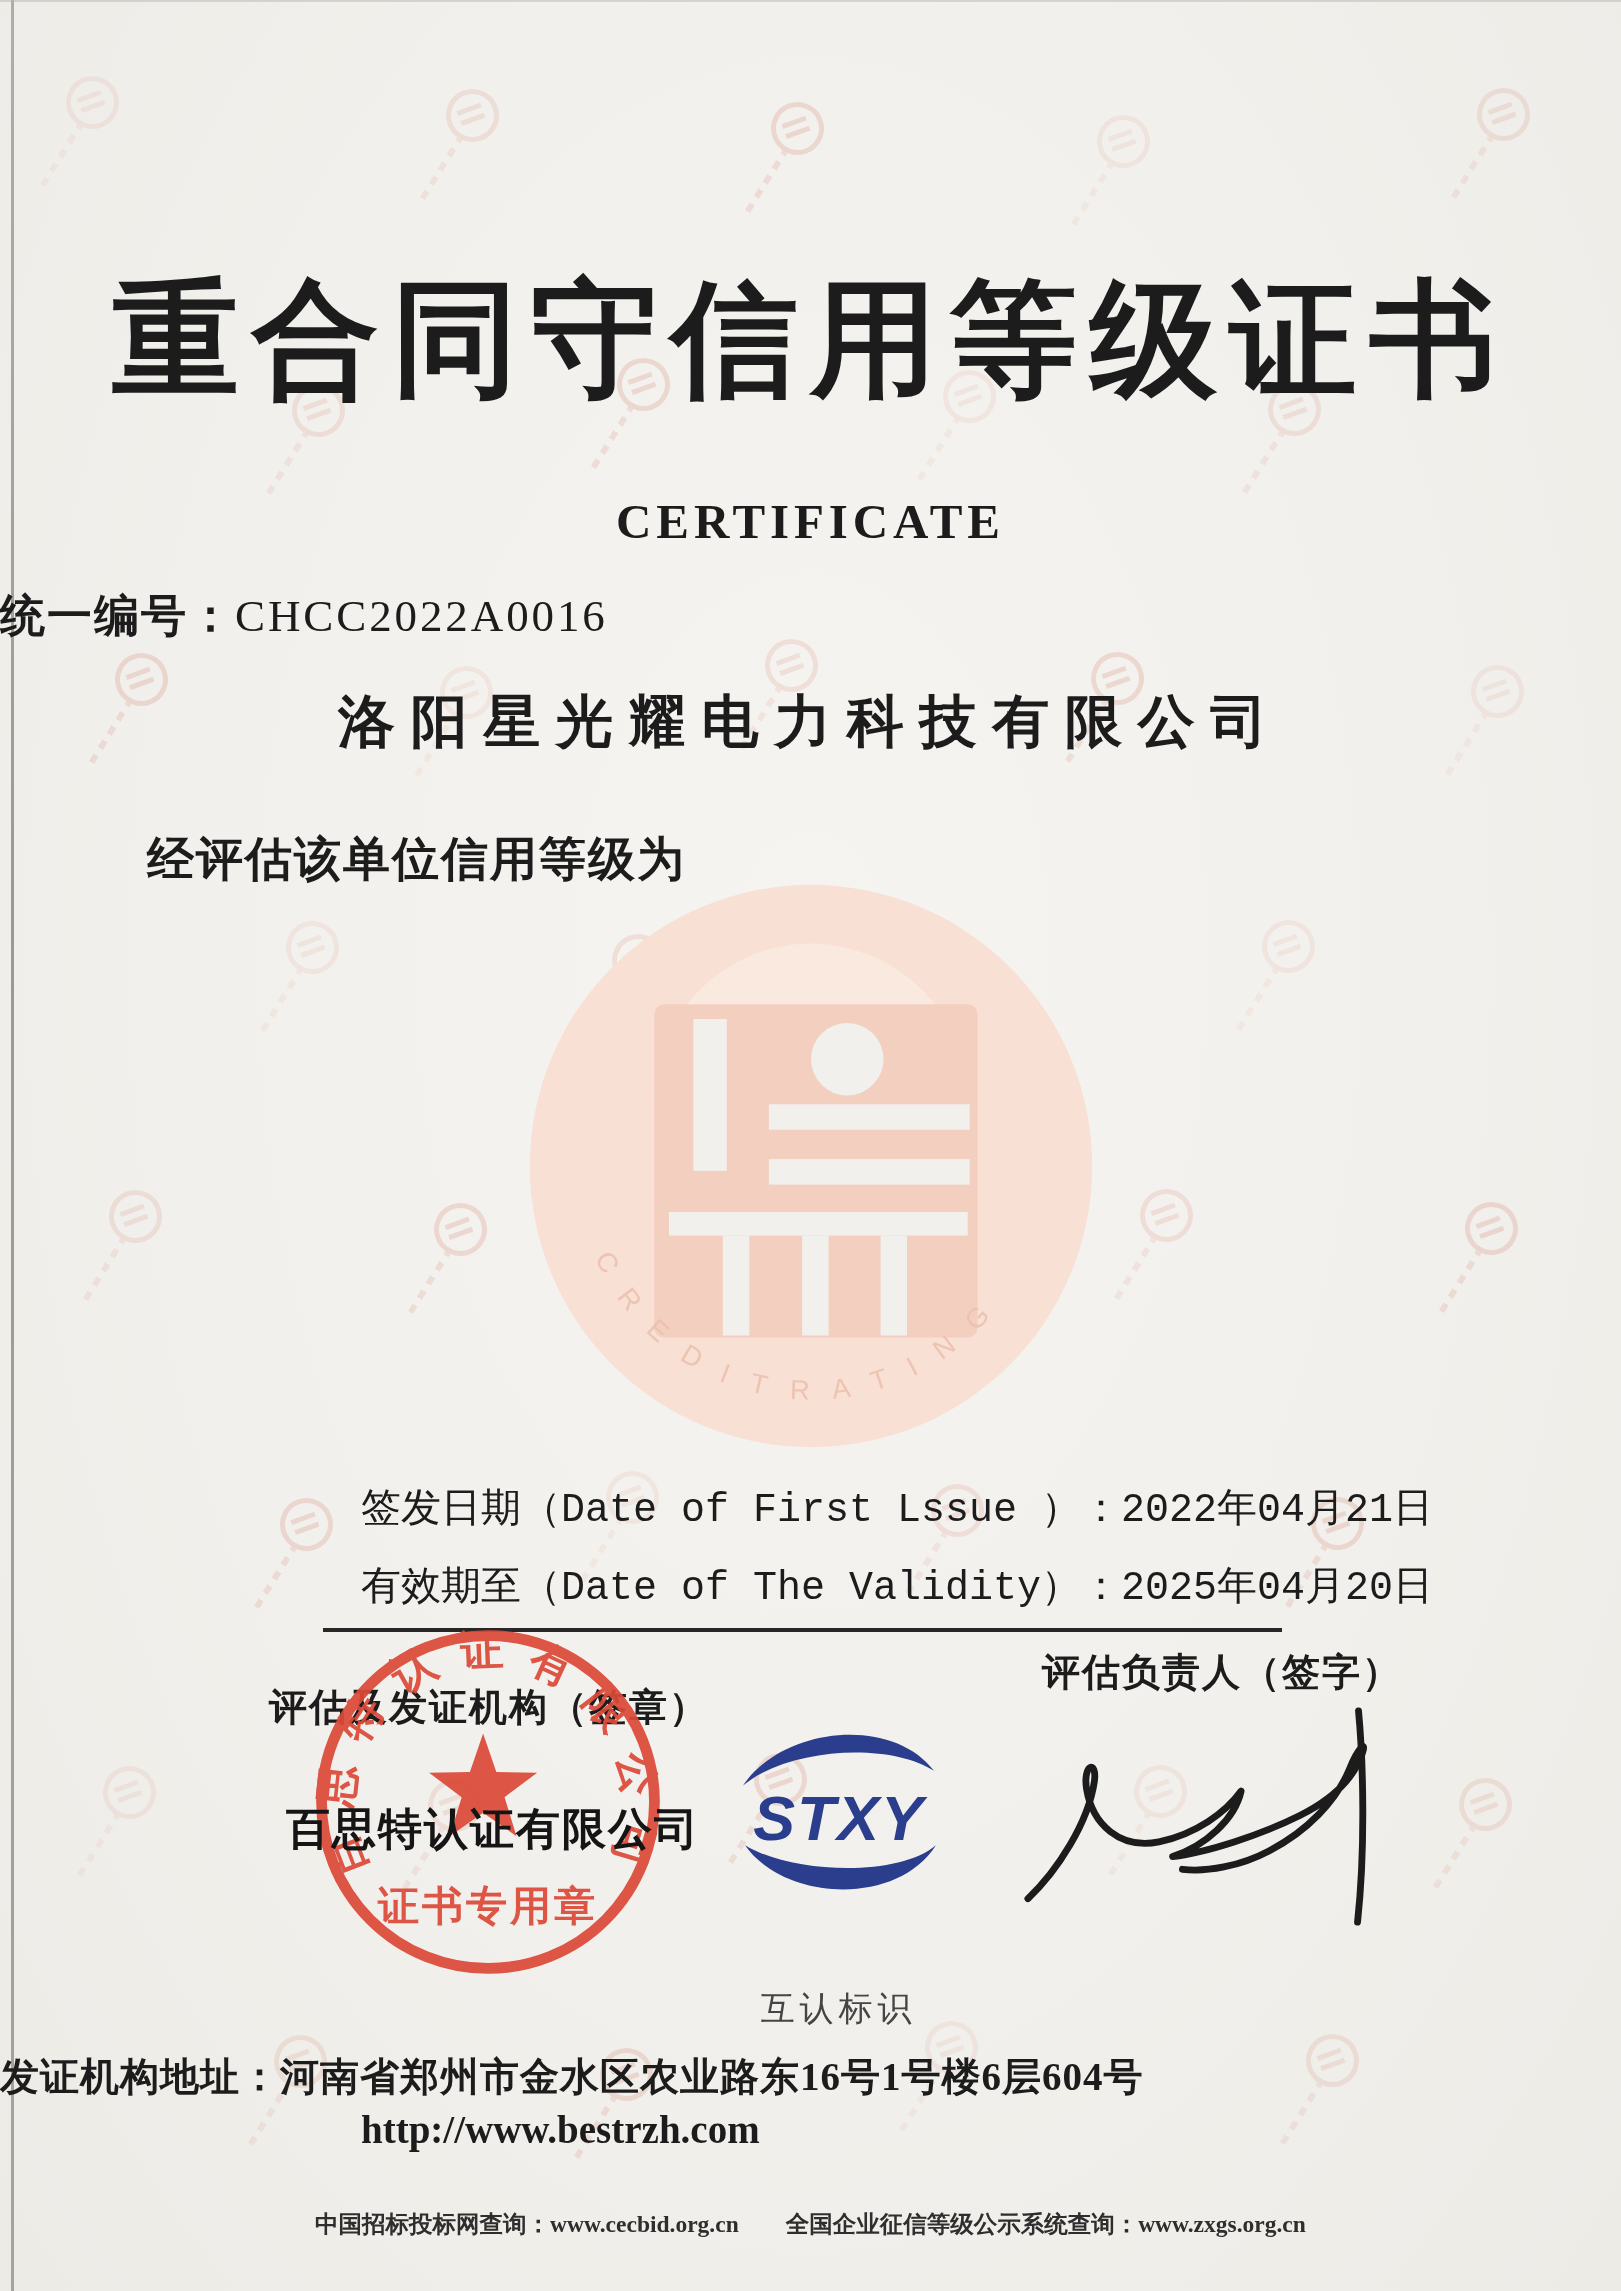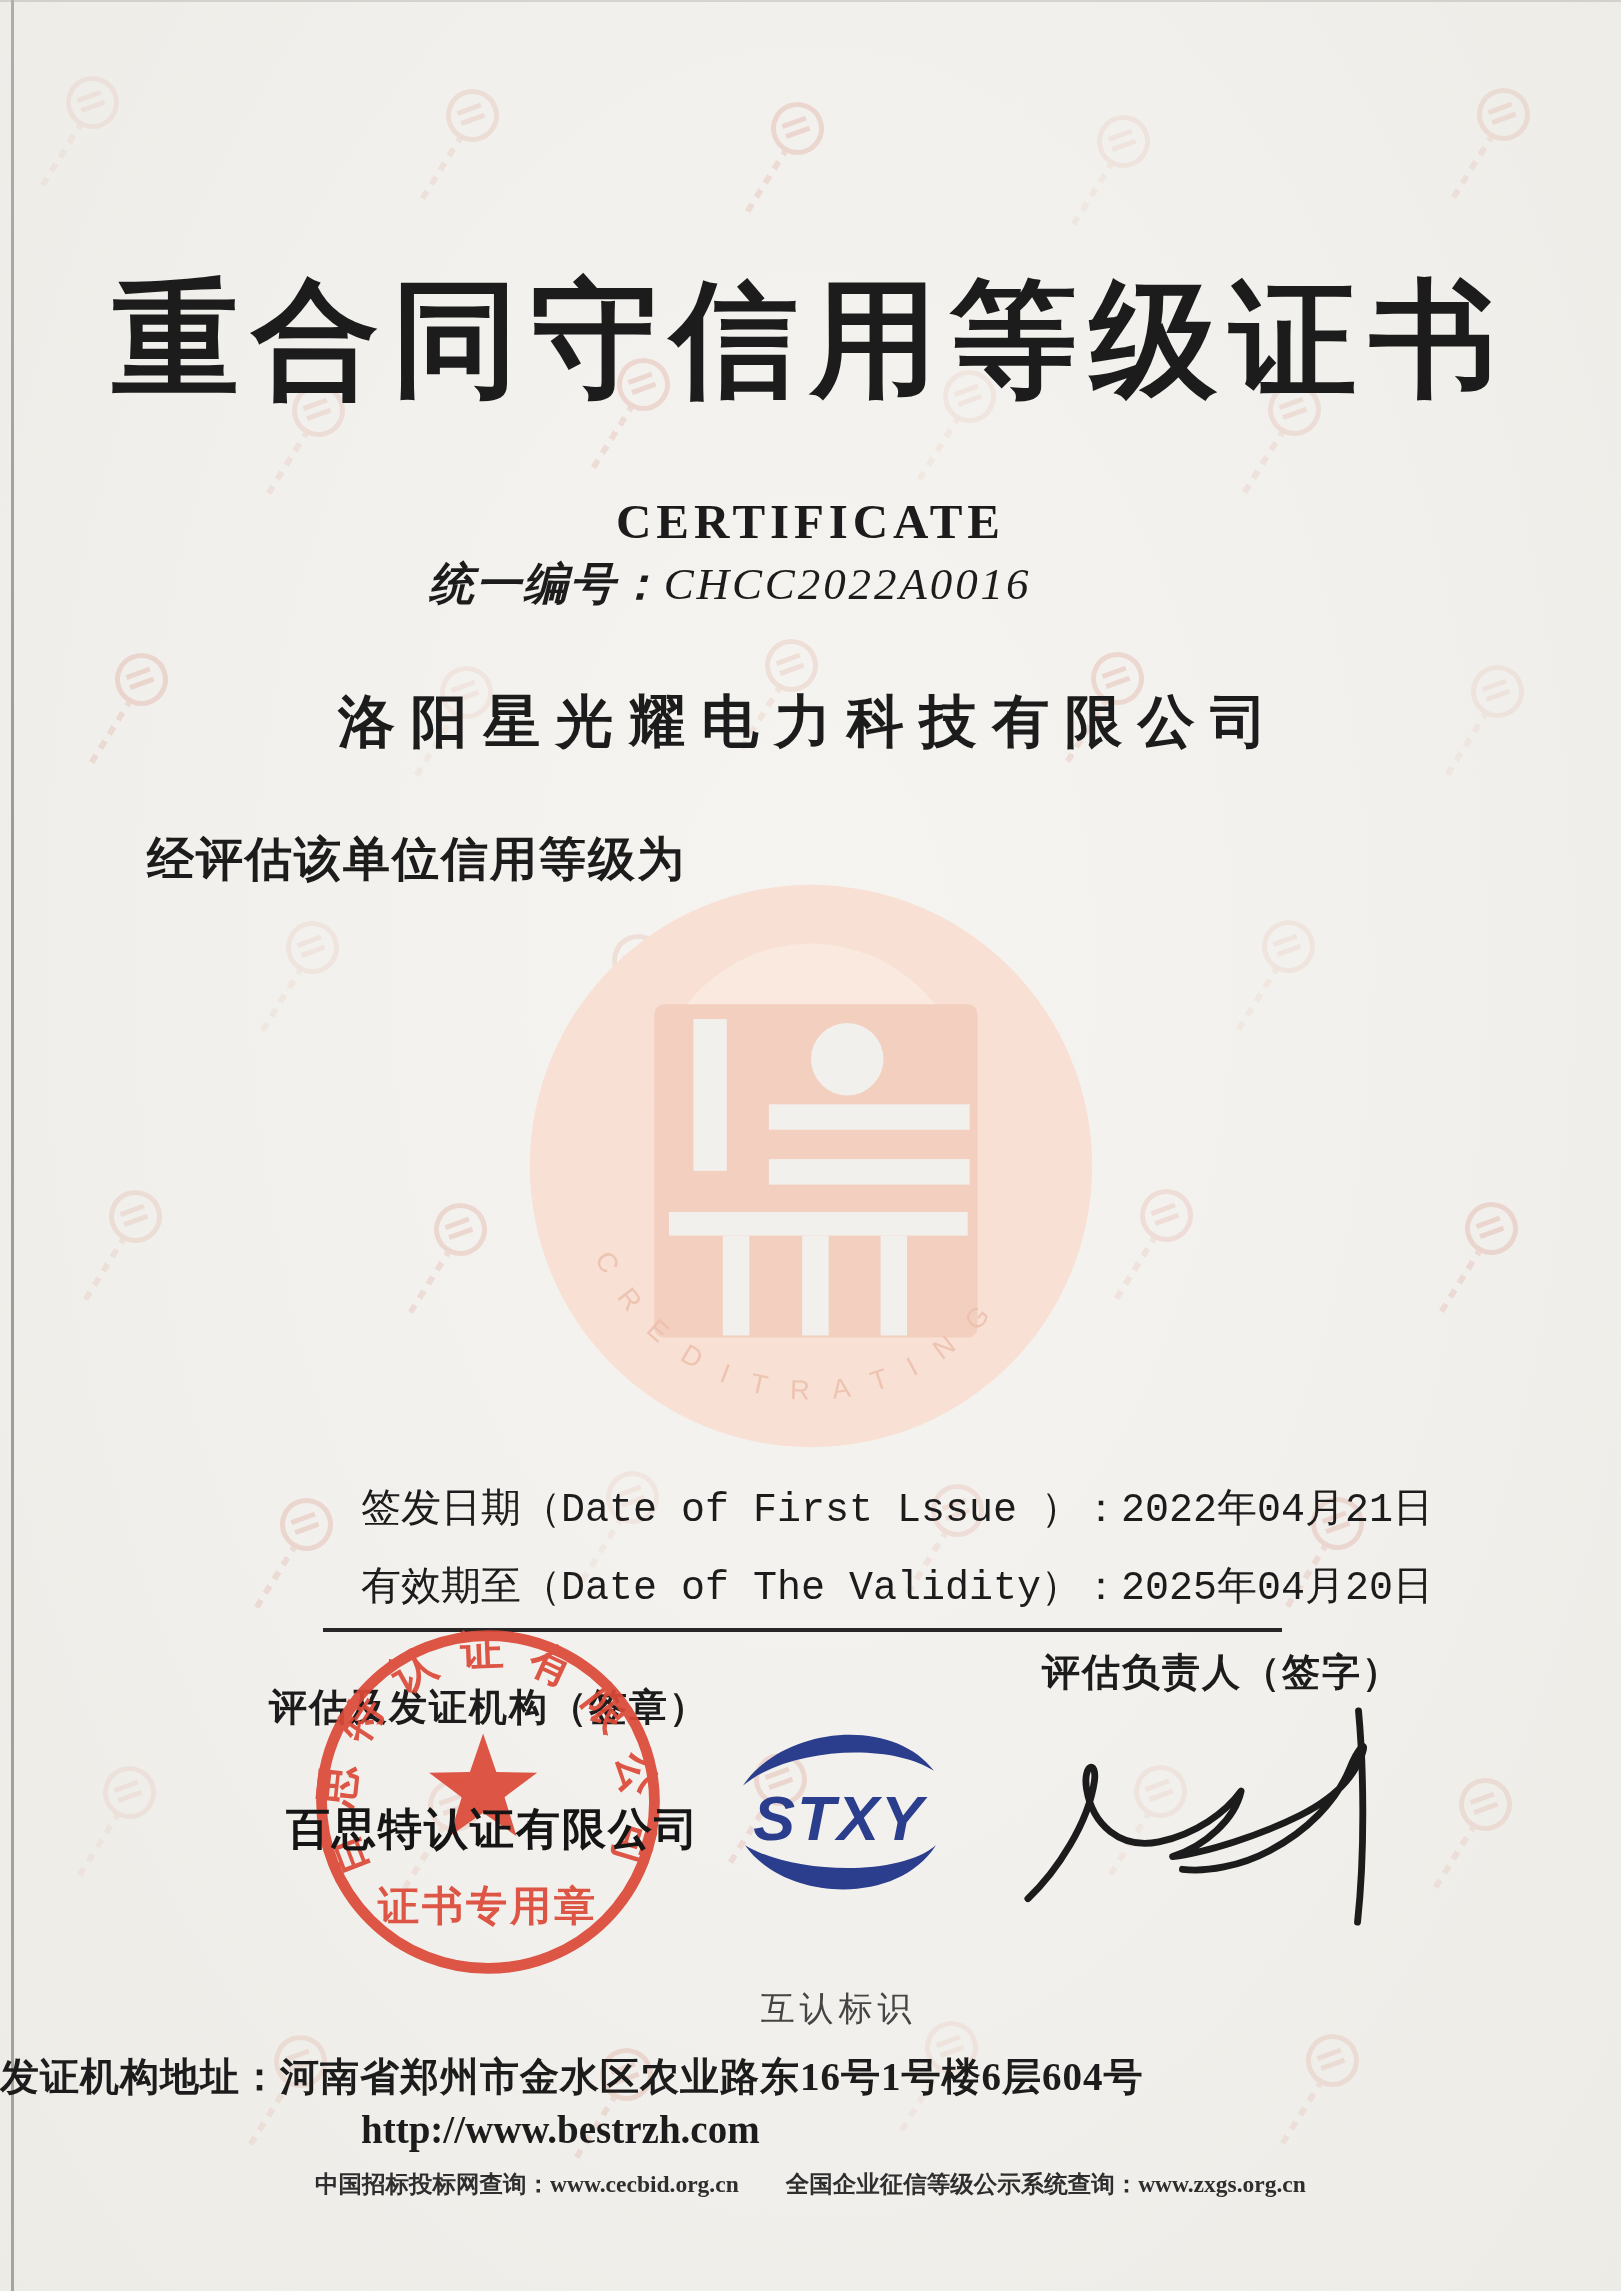--- a/index.html
+++ b/index.html
@@ -29,22 +29,22 @@
 
   .content{position:absolute;inset:0;z-index:2;}
 
   .title-cn{position:absolute;top:267px;left:0;width:100%;text-align:center;
     font-size:127px;font-weight:900;letter-spacing:12.7px;line-height:1.15;white-space:nowrap;}
   .title-en1{position:absolute;top:428px;left:0;width:100%;text-align:center;
     font-size:51px;font-weight:700;letter-spacing:3.9px;white-space:nowrap;}
   .title-en2{position:absolute;top:493px;left:0;width:100%;text-align:center;
     font-size:49px;font-weight:700;letter-spacing:4.9px;}
 
-  .serial{position:absolute;top:554px;left:0;width:1460px;text-align:center;
-    font-size:45px;white-space:nowrap;font-style:italic;}
+  .serial{position:absolute;top:586px;left:0;width:1460px;text-align:left;
+    font-size:45px;white-space:nowrap;}
   .serial .lbl{font-weight:700;letter-spacing:2px;}
   .serial .val{letter-spacing:2.9px;}
 
   .company{position:absolute;top:684px;left:0;width:100%;text-align:center;
     font-family:"Liberation Sans","DejaVu Sans",sans-serif;
     font-size:57px;font-weight:700;letter-spacing:15.7px;white-space:nowrap;}
 
   .intro{position:absolute;top:828px;left:147px;
     font-size:47px;font-weight:700;letter-spacing:2px;white-space:nowrap;}
 
@@ -75,21 +75,21 @@
 
   .signature{position:absolute;left:1014px;top:1703px;width:421px;height:225px;}
 
   .addr-line{position:absolute;top:2050px;left:0;width:100%;text-align:left;
     font-size:39px;font-weight:600;letter-spacing:1px;white-space:nowrap;}
   .phone-row{position:absolute;top:2107px;left:361px;width:904px;display:flex;
     justify-content:space-between;font-size:39px;font-weight:600;white-space:nowrap;}
   .query-line{position:absolute;top:2168px;left:0;width:100%;text-align:center;
     font-size:23.5px;font-weight:600;color:#2e2e2e;white-space:nowrap;}
   .query-line span{display:inline-block;}
-  .query-line .q1{margin-right:41px;}
+  .query-line .q1{margin-right:41px;margin-top:40px;}
 </style>
 </head>
 <body>
 
 <div class="page">
 
   <div id="wm-layer">
       <div class="mini-seal" style="left: 66px; top: 76px; opacity: 0.1;">
         <i></i>
         <b></b>

